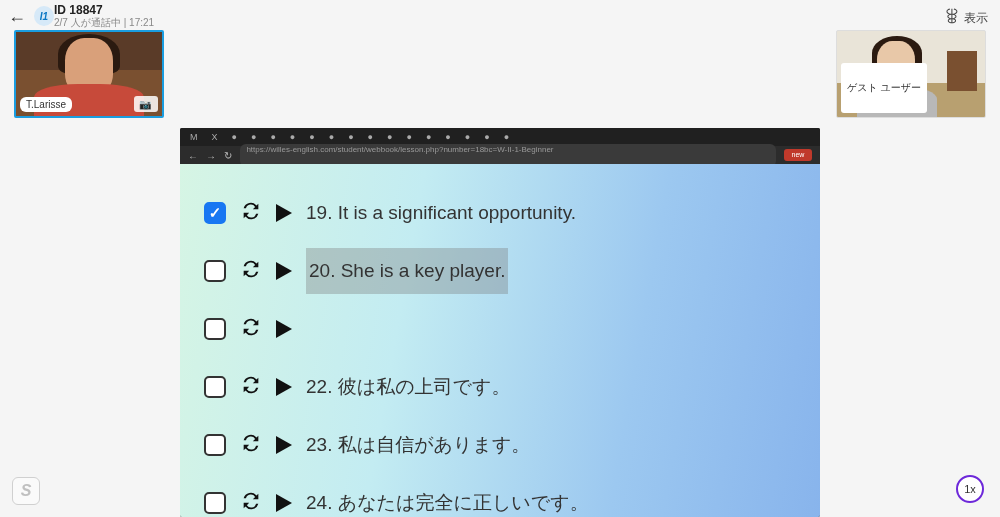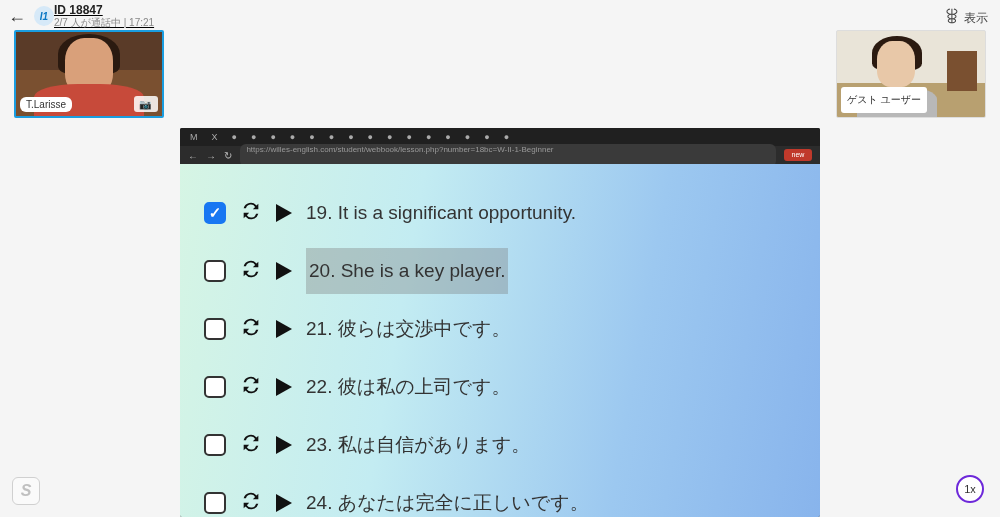--- a/index.html
+++ b/index.html
@@ -2,39 +2,39 @@
 <html><head>
 <meta charset="utf-8">
 <style>
   * { box-sizing: border-box; }
   html, body { margin: 0; padding: 0; width: 1000px; height: 517px; font-family: Arial, sans-serif; overflow: hidden; }
   body { background: #f5f5f5; position: relative; }
 
   .top-bar { position: absolute; top: 4px; left: 8px; right: 8px; height: 24px; display: flex; align-items: center; }
   .back-arrow { font-size: 18px; cursor: pointer; margin-right: 8px; color: #333; }
   .avatar-circle { width: 20px; height: 20px; border-radius: 50%; background: #d6e9f8; color: #0b78c4; font-size: 10px; font-weight: bold; display: flex; align-items: center; justify-content: center; margin-right: 0; font-style: italic; }
-  .title-block { display: flex; flex-direction: column; line-height: 1.1; text-decoration: underline; }
+  .title-block { display: flex; flex-direction: column; line-height: 1.1; }
   .title-id { font-size: 12px; font-weight: bold; color: #222; }
   .subtitle { font-size: 10px; color: #888; }
   .top-right { position: absolute; right: 12px; top: 6px; display: flex; align-items: center; gap: 6px; font-size: 12px; color: #444; cursor: pointer; }
   .grid-icon { font-size: 14px; }
 
   .video-self { position: absolute; left: 14px; top: 30px; width: 150px; height: 88px; border: 2px solid #1a9de0; border-radius: 2px; overflow: hidden; background: linear-gradient(#5a3b28 45%, #7a5030 45%, #7a5030 100%); }
   .video-self .face { position:absolute; top:6px; left:50%; transform:translateX(-50%); width:48px; height:56px; background:#d9a07a; border-radius:40% 40% 35% 35%; }
   .video-self .hair { position:absolute; top:2px; left:50%; transform:translateX(-50%); width:62px; height:40px; background:#2b1a10; border-radius:50% 50% 20% 20%; }
   .video-self .body { position:absolute; bottom:0; left:50%; transform:translateX(-50%); width:110px; height:32px; background:#c74a3a; border-radius:40% 40% 0 0; }
   .video-self .label { position: absolute; bottom: 4px; left: 4px; background: #fff; color: #333; font-size: 10px; padding: 2px 6px; border-radius: 6px; }
   .video-self .snap { position: absolute; bottom: 4px; right: 4px; width: 24px; height: 16px; background: rgba(255,255,255,0.85); border-radius: 3px; display:flex; align-items:center; justify-content:center; font-size:10px; color:#555;}
 
   .video-guest { position: absolute; right: 14px; top: 30px; width: 150px; height: 88px; border-radius: 2px; overflow: hidden; background: linear-gradient(#e9e4d8 60%, #b8a070 60%); border:1px solid #ddd;}
   .video-guest .face { position:absolute; top:10px; left:40px; width:38px; height:46px; background:#e8c8a8; border-radius:40% 40% 35% 35%; }
   .video-guest .hair { position:absolute; top:5px; left:35px; width:50px; height:34px; background:#2b1a10; border-radius:50% 50% 20% 20%; }
   .video-guest .body { position:absolute; bottom:0; left:20px; width:80px; height:30px; background:#b8b8b8; border-radius:40% 40% 0 0; }
   .video-guest .cab  { position:absolute; top:20px; right:8px; width:30px; height:40px; background:#7a5030; }
-  .video-guest .label { position: absolute; bottom: 4px; left: 4px; background: #fff; color: #333; font-size: 10px; padding: 6px 6px; border-radius: 3px; }
+  .video-guest .label { position: absolute; bottom: 4px; left: 4px; background: #fff; color: #333; font-size: 10px; padding: 18px 6px; border-radius: 3px; }
 
   .shared-window { position: absolute; left: 180px; top: 128px; width: 640px; height: 389px; background: #2c2c2c; border-radius: 2px; overflow: hidden; display:flex; flex-direction:column; }
   .win-tabbar { height: 18px; background: #202020; display: flex; align-items:center; gap:14px; padding: 0 10px; }
   .win-tabbar .dot { font-size: 9px; color:#aaa; }
   .win-addr { height: 18px; background: #2c2c2c; display:flex; align-items:center; padding: 0 8px; gap:8px; }
   .win-addr .nav-ico { font-size:10px; color:#bbb; }
   .addr-field { flex:1; height:23px; background:#3a3a3a; border-radius:6px; font-size:8px; color:#999; padding:0 6px; line-height:12px; overflow:hidden; white-space:nowrap; }
   .addr-badge { width:28px; height:12px; background:#c0392b; border-radius:3px; font-size:7px; color:#fff; text-align:center; line-height:12px; }
 
   .lesson-area { flex:1; background: linear-gradient(100deg, #d6f5e4 0%, #c3ecf2 35%, #9cc8f0 70%, #88b4ec 100%); padding: 20px 24px 0 24px; overflow:hidden; }
@@ -123,21 +123,20 @@
           </svg></span>
         <div class="play"></div>
         <span class="sentence hl">20. She is a key player.</span>
       </div>
       <div class="lesson-row">
         <div class="chk"></div>
         <span style="font-size: 20px; font-weight: bold; color: rgb(17, 17, 17);"><svg width="22" height="22" viewBox="0 0 24 24">
             <path d="M4 9a8 8 0 0 1 14-3l2-2v6h-6l2.5-2.5A5.5 5.5 0 0 0 6.5 9H4zm16 6a8 8 0 0 1-14 3l-2 2v-6h6l-2.5 2.5A5.5 5.5 0 0 0 17.5 15H20z" fill="#111"></path>
           </svg></span>
         <div class="play"></div>
-        <span class="sentence">21. 彼らは交渉中です。</span>
       </div>
       <div class="lesson-row">
         <div class="chk"></div>
         <span style="font-size: 20px; font-weight: bold; color: rgb(17, 17, 17);"><svg width="22" height="22" viewBox="0 0 24 24">
             <path d="M4 9a8 8 0 0 1 14-3l2-2v6h-6l2.5-2.5A5.5 5.5 0 0 0 6.5 9H4zm16 6a8 8 0 0 1-14 3l-2 2v-6h6l-2.5 2.5A5.5 5.5 0 0 0 17.5 15H20z" fill="#111"></path>
           </svg></span>
         <div class="play"></div>
         <span class="sentence">22. 彼は私の上司です。</span>
       </div>
       <div class="lesson-row">

